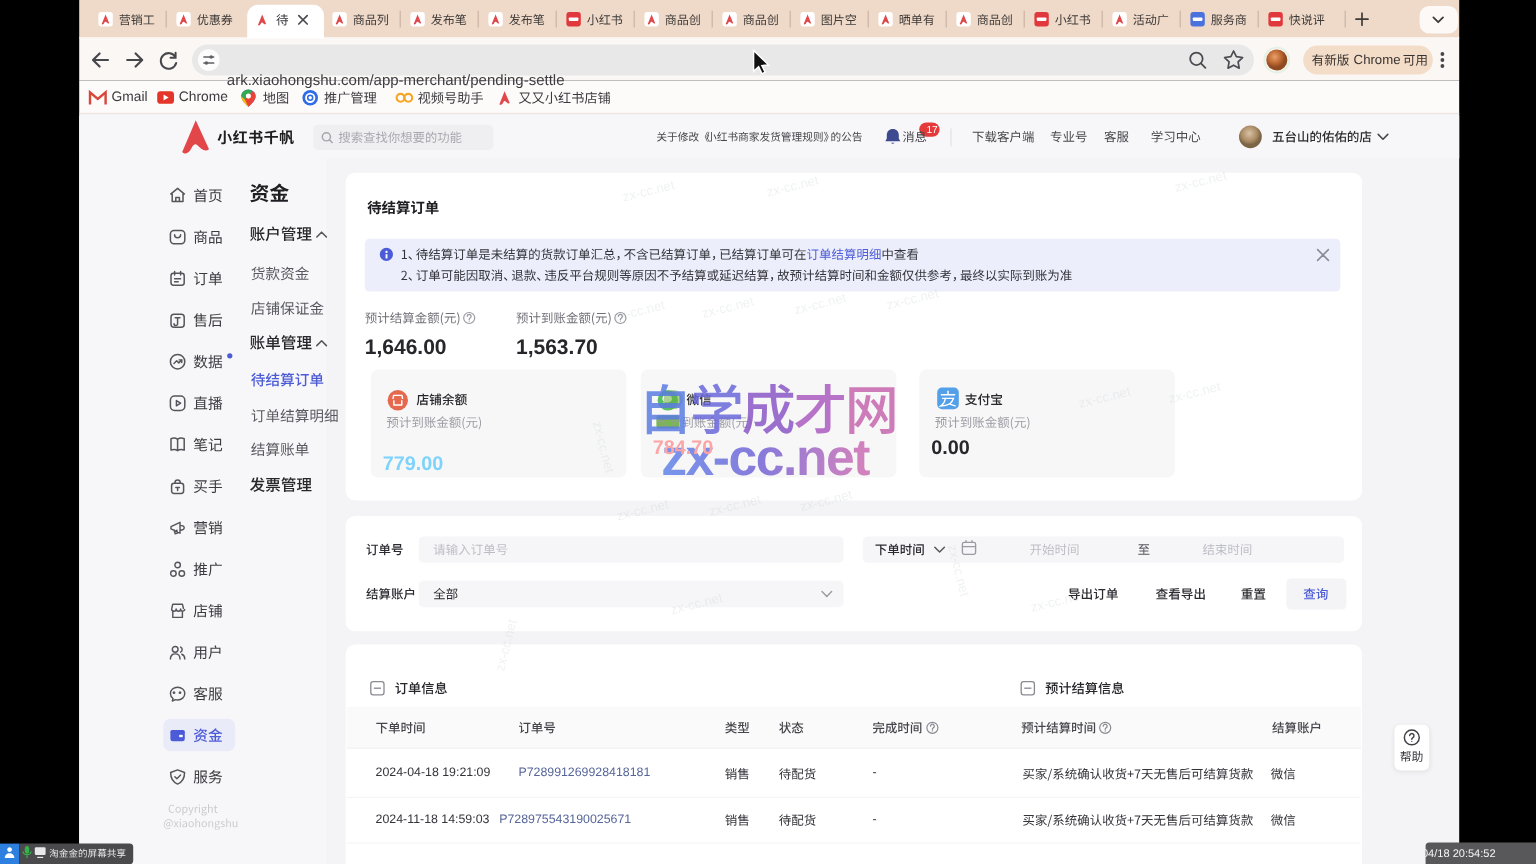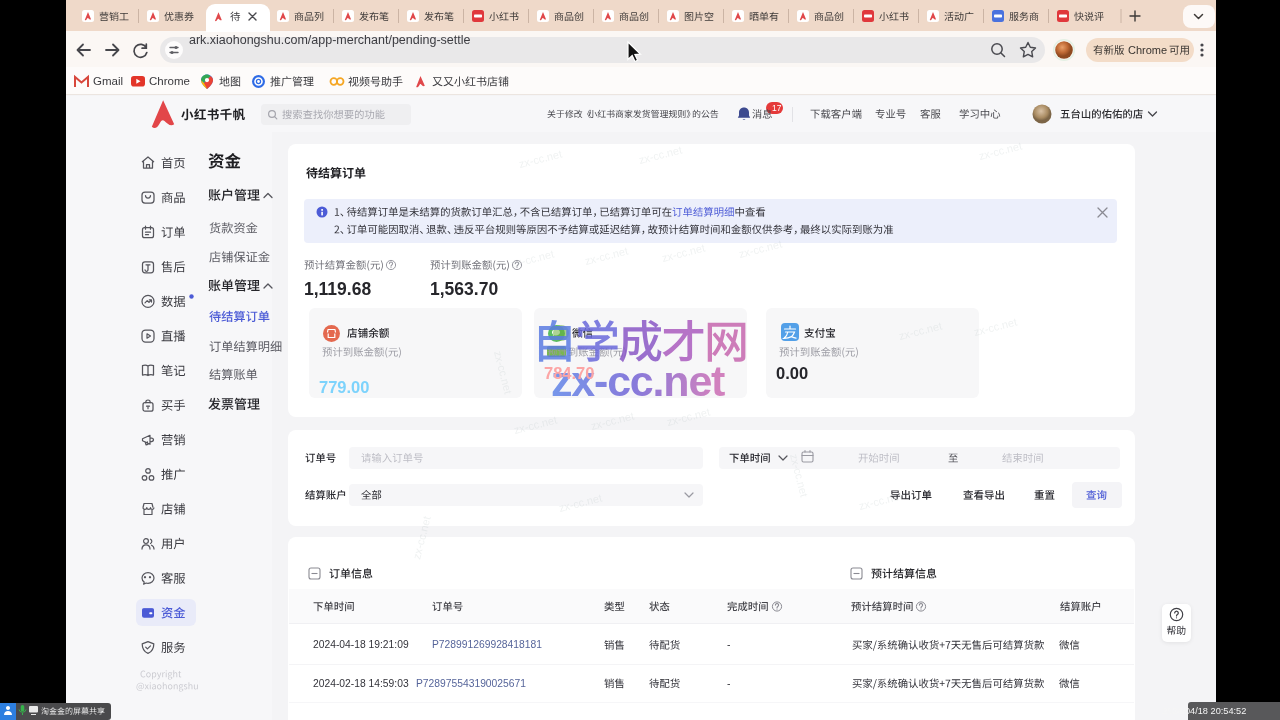--- a/index.html
+++ b/index.html
@@ -1323,28 +1323,28 @@
     </g>
     <g transform="translate(704 358) scale(0.045 -0.045)" fill="#C566AE" opacity="0.85">
       <use href="#m7f51" x="0"></use>
     </g>
     <path d="M8 706 C6.9 706 6 706.9 6 708 C6 709.1 6.9 710 8 710 C9.1 710 10 709.1 10 708 C10 706.9 9.1 706 8 706 Z M4 715 C4 712.5 5.8 711 8 711 C10.2 711 12 712.5 12 715 Z" fill="#fff"></path>
     <rect x="20.7" y="705" width="3.6" height="6.5" rx="1.8" fill="#35B34A"></rect>
     <path d="M19 709.5 a3.6 3.6 0 0 0 7 0 M22.5 713 v2" stroke="#35B34A" stroke-width="1" fill="none"></path>
     <rect x="29" y="706" width="9" height="6.5" rx="1" fill="#E8E8E8"></rect>
     <path d="M31 714.5 h5" stroke="#E8E8E8" stroke-width="1"></path>
   </svg>
-<div style="position:absolute;left:189px;top:31px;font:400 12.5px/18.8px 'Liberation Sans', sans-serif;color:#3C3C41;letter-spacing:0px;white-space:pre">ark.xiaohongshu.com/app-merchant/pending-settle</div>
+<div style="position:absolute;left:189px;top:58px;font:400 12.5px/18.8px 'Liberation Sans', sans-serif;color:#3C3C41;letter-spacing:0px;white-space:pre">ark.xiaohongshu.com/app-merchant/pending-settle</div>
 <div style="position:absolute;left:1128px;top:42.2px;font:400 11px/16.5px 'Liberation Sans', sans-serif;color:#38332F;letter-spacing:0px;white-space:pre">Chrome</div>
 <div style="position:absolute;left:93px;top:72.9px;font:400 11.5px/17.2px 'Liberation Sans', sans-serif;color:#3A3A3E;letter-spacing:0px;white-space:pre">Gmail</div>
 <div style="position:absolute;left:149px;top:72.9px;font:400 11.5px/17.2px 'Liberation Sans', sans-serif;color:#3A3A3E;letter-spacing:0px;white-space:pre">Chrome</div>
 <div style="position:absolute;left:772px;top:101.6px;font:400 8.5px/12.8px 'Liberation Sans', sans-serif;color:#fff;letter-spacing:0px;white-space:pre">17</div>
-<div style="position:absolute;left:304px;top:276.4px;font:700 17.5px/26.2px 'Liberation Sans', sans-serif;color:#26262B;letter-spacing:0px;white-space:pre">1,119.68</div>
+<div style="position:absolute;left:304px;top:276.4px;font:700 17.5px/26.2px 'Liberation Sans', sans-serif;color:#26262B;letter-spacing:0px;white-space:pre">1,646.00</div>
 <div style="position:absolute;left:430px;top:276.4px;font:700 17.5px/26.2px 'Liberation Sans', sans-serif;color:#26262B;letter-spacing:0px;white-space:pre">1,563.70</div>
 <div style="position:absolute;left:319px;top:375px;font:700 16.5px/24.8px 'Liberation Sans', sans-serif;color:#7dd3fc;letter-spacing:0px;white-space:pre">779.00</div>
 <div style="position:absolute;left:544px;top:360.6px;font:700 16.5px/24.8px 'Liberation Sans', sans-serif;color:#fca5a5;letter-spacing:0px;white-space:pre">784.70</div>
 <div style="position:absolute;left:776px;top:360.6px;font:700 16.5px/24.8px 'Liberation Sans', sans-serif;color:#26262B;letter-spacing:0px;white-space:pre">0.00</div>
 <div style="position:absolute;left:313px;top:637.3px;font:400 10.3px/15.5px 'Liberation Sans', sans-serif;color:#33333A;letter-spacing:0px;white-space:pre">2024-04-18 19:21:09</div>
 <div style="position:absolute;left:432px;top:637.3px;font:400 10.3px/15.5px 'Liberation Sans', sans-serif;color:#56659A;letter-spacing:0px;white-space:pre">P728991269928418181</div>
 <div style="position:absolute;left:727px;top:637.2px;font:400 10.4px/15.6px 'Liberation Sans', sans-serif;color:#33333A;letter-spacing:0px;white-space:pre">-</div>
-<div style="position:absolute;left:313px;top:675.8px;font:400 10.3px/15.5px 'Liberation Sans', sans-serif;color:#33333A;letter-spacing:0px;white-space:pre">2024-02-18 14:59:03</div>
+<div style="position:absolute;left:313px;top:675.8px;font:400 10.3px/15.5px 'Liberation Sans', sans-serif;color:#33333A;letter-spacing:0px;white-space:pre">2024-11-18 14:59:03</div>
 <div style="position:absolute;left:416px;top:675.8px;font:400 10.3px/15.5px 'Liberation Sans', sans-serif;color:#56659A;letter-spacing:0px;white-space:pre">P728975543190025671</div>
 <div style="position:absolute;left:727px;top:675.7px;font:400 10.4px/15.6px 'Liberation Sans', sans-serif;color:#33333A;letter-spacing:0px;white-space:pre">-</div>
 <div style="position:absolute;left:1162px;top:704.6px;font:400 9.2px/13.8px 'Liberation Sans', sans-serif;color:#F5F5F5;letter-spacing:0px;white-space:pre">2024/04/18 20:54:52</div>
 </body></html>

